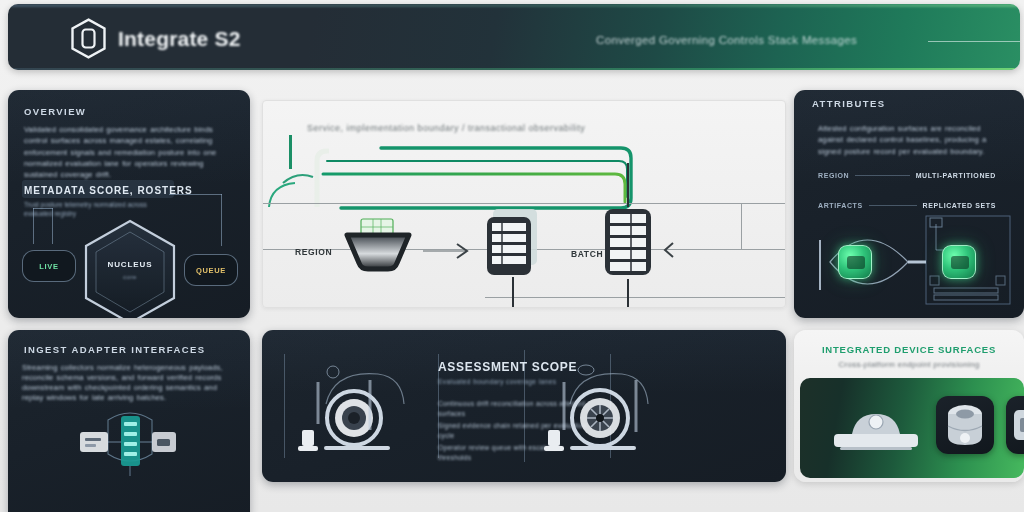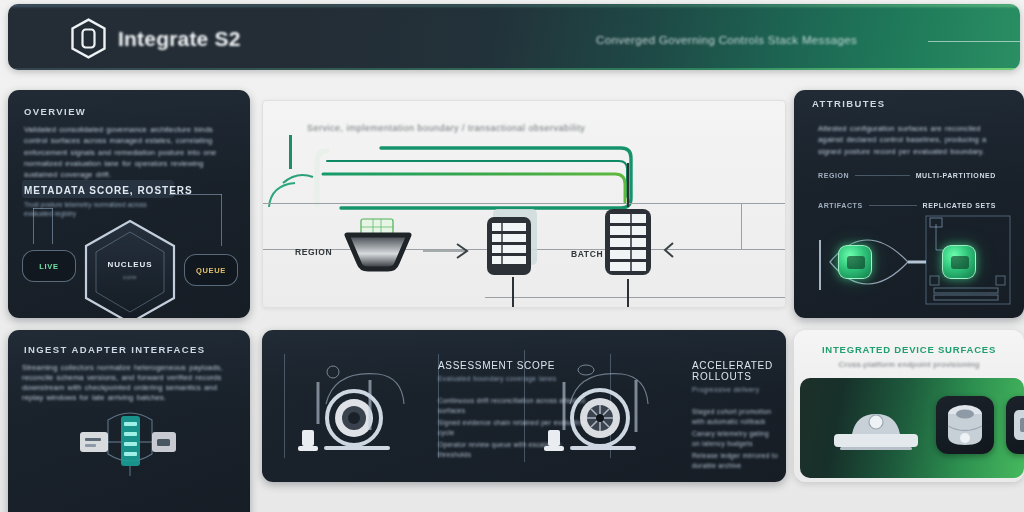--- a/index.html
+++ b/index.html
@@ -189,21 +189,21 @@
     border:1px solid rgba(190,255,220,.8);
   }
   .gicon::after{
     content:""; position:absolute; left:8px; top:10px; width:18px; height:13px;
     border-radius:3px; background: rgba(8,40,26,.55);
   }
 
   
   #p4 { left: 262px; top: 330px; width: 524px; height: 152px; }
   .col-rule{ position:absolute; width:1px; background: rgba(140,165,190,.40); }
-  .f-title{ font-size:10px; font-weight:400; color:#dde6ef; letter-spacing:.7px; }
+  .f-title{ font-size:12px; font-weight:700; color:#dde6ef; letter-spacing:.7px; }
   .f-sub{ font-size:6.6px; color:#93a6ba; letter-spacing:.4px; margin-top:4px; }
   .f-item{ font-size:6.6px; color:#b3c2d2; line-height:9.5px; letter-spacing:.3px; }
 
   
   #p5 {
     position:absolute;
     left: 794px; top: 330px; width: 230px; height: 152px;
     border-radius: 12px;
     background: linear-gradient(180deg,#f5f5f5 0%, #efefef 38%, #eaeaea 100%);
     box-shadow: 0 2px 7px rgba(0,0,0,.14);
@@ -475,29 +475,20 @@
       <g stroke="#aab4c0" stroke-width="1.6">
         <path d="M60 45 v26 M47 58 h26 M51 49 l18 18 M69 49 l-18 18"></path>
       </g>
       <circle cx="60" cy="58" r="4" fill="#11161b"></circle>
       <path d="M24 22 v48 M96 20 v52" stroke="rgba(190,205,222,.6)" stroke-width="3"></path>
       <rect x="8" y="70" width="12" height="16" rx="2" fill="#e9edf1"></rect>
       <rect x="4" y="86" width="20" height="5" rx="2" fill="#e9edf1"></rect>
       <path d="M32 88 h62" stroke="#cfd8e2" stroke-width="4" stroke-linecap="round"></path>
     </svg>
 
-    <div style="position:absolute; left:430px; top:30px; width:86px;">
-      <div class="f-title blur1">ACCELERATED ROLLOUTS</div>
-      <div class="f-sub blur15">Progressive delivery</div>
-      <div style="margin-top:14px;">
-        <div class="f-item blur15">Staged cohort promotion with automatic rollback</div>
-        <div class="f-item blur15" style="margin-top:3px;">Canary telemetry gating on latency budgets</div>
-        <div class="f-item blur15" style="margin-top:3px;">Release ledger mirrored to durable archive</div>
-      </div>
-    </div>
   </div>
 
   <div id="p5">
     <div class="t1 blur1">INTEGRATED DEVICE SURFACES</div>
     <div class="t2 blur15">Cross-platform endpoint provisioning</div>
 
     <div class="strip">
 
       <svg style="position:absolute; left:24px; top:22px; width:104px; height:56px;" viewBox="0 0 104 56">
         <rect x="10" y="34" width="84" height="13" rx="4" fill="#e4e9ed"></rect>

